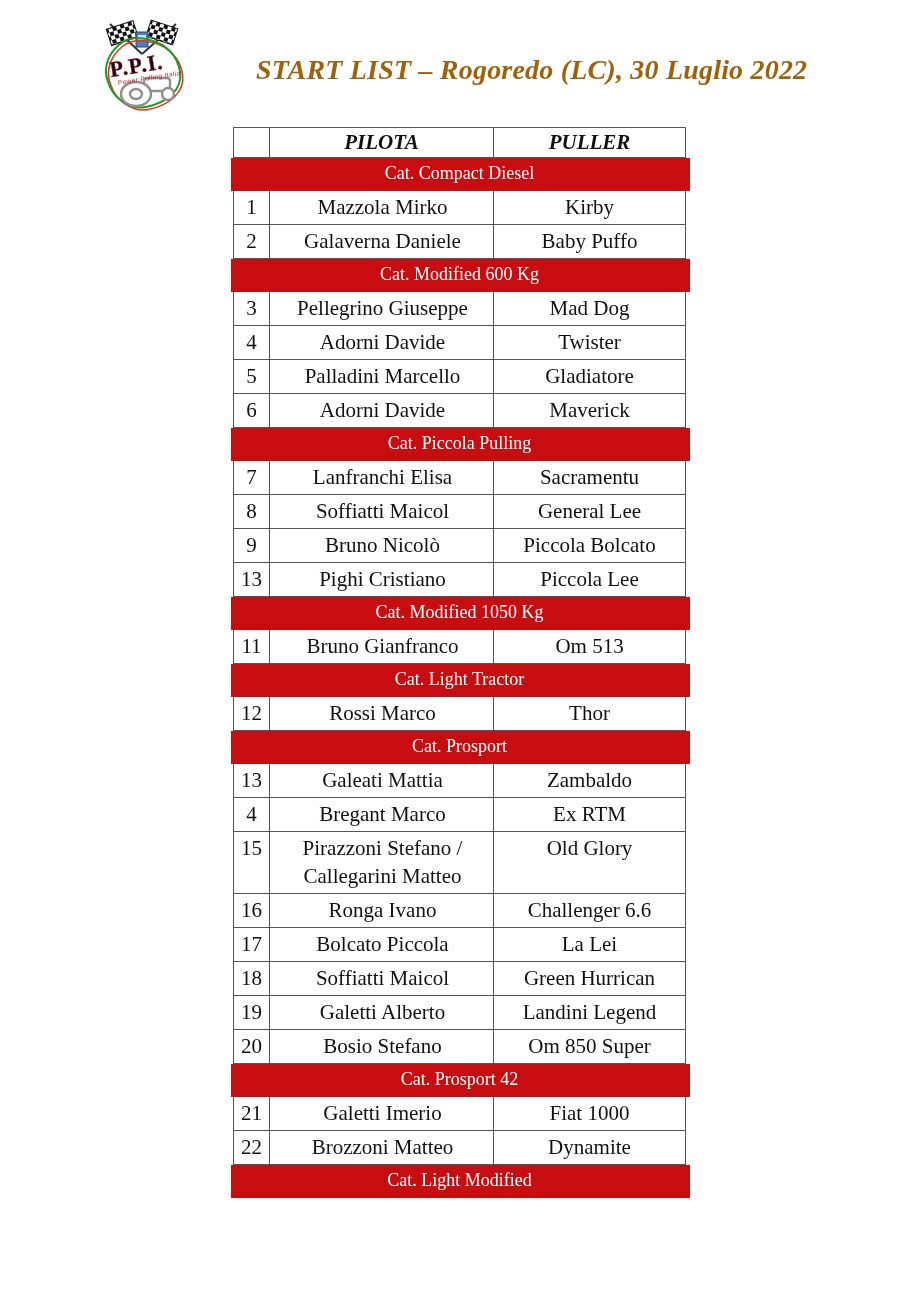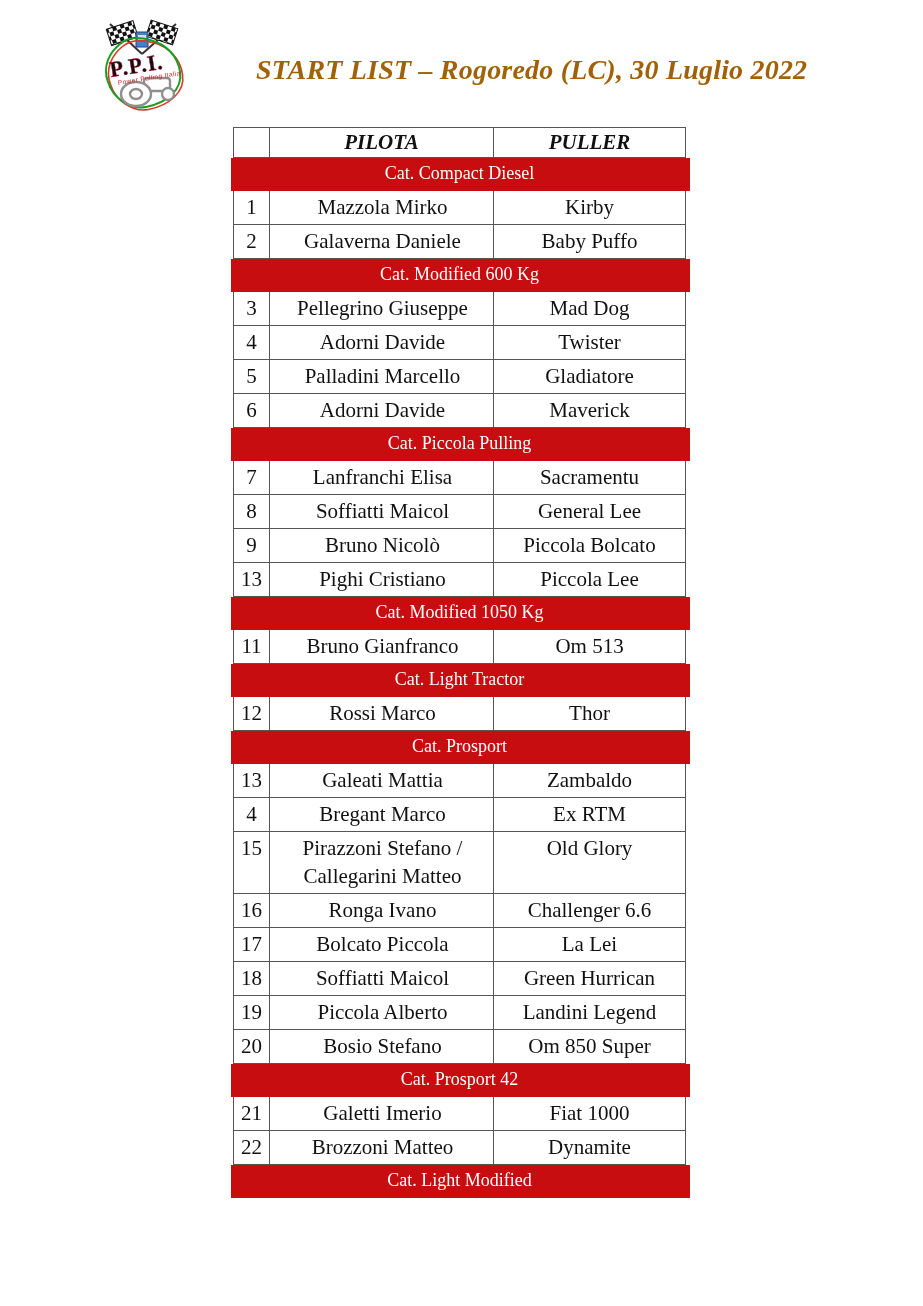--- a/index.html
+++ b/index.html
@@ -236,21 +236,21 @@
             <td class="cell-pilota">Bolcato Piccola</td>
             <td class="cell-puller">La Lei</td>
           </tr>
           <tr>
             <td class="cell-num">18</td>
             <td class="cell-pilota">Soffiatti Maicol</td>
             <td class="cell-puller">Green Hurrican</td>
           </tr>
           <tr>
             <td class="cell-num">19</td>
-            <td class="cell-pilota">Piccola Alberto</td>
+            <td class="cell-pilota">Galetti Alberto</td>
             <td class="cell-puller">Landini Legend</td>
           </tr>
           <tr>
             <td class="cell-num">20</td>
             <td class="cell-pilota">Bosio Stefano</td>
             <td class="cell-puller">Om 850 Super</td>
           </tr>
           <tr class="category-row">
             <td colspan="3">Cat. Prosport 42</td>
           </tr>

